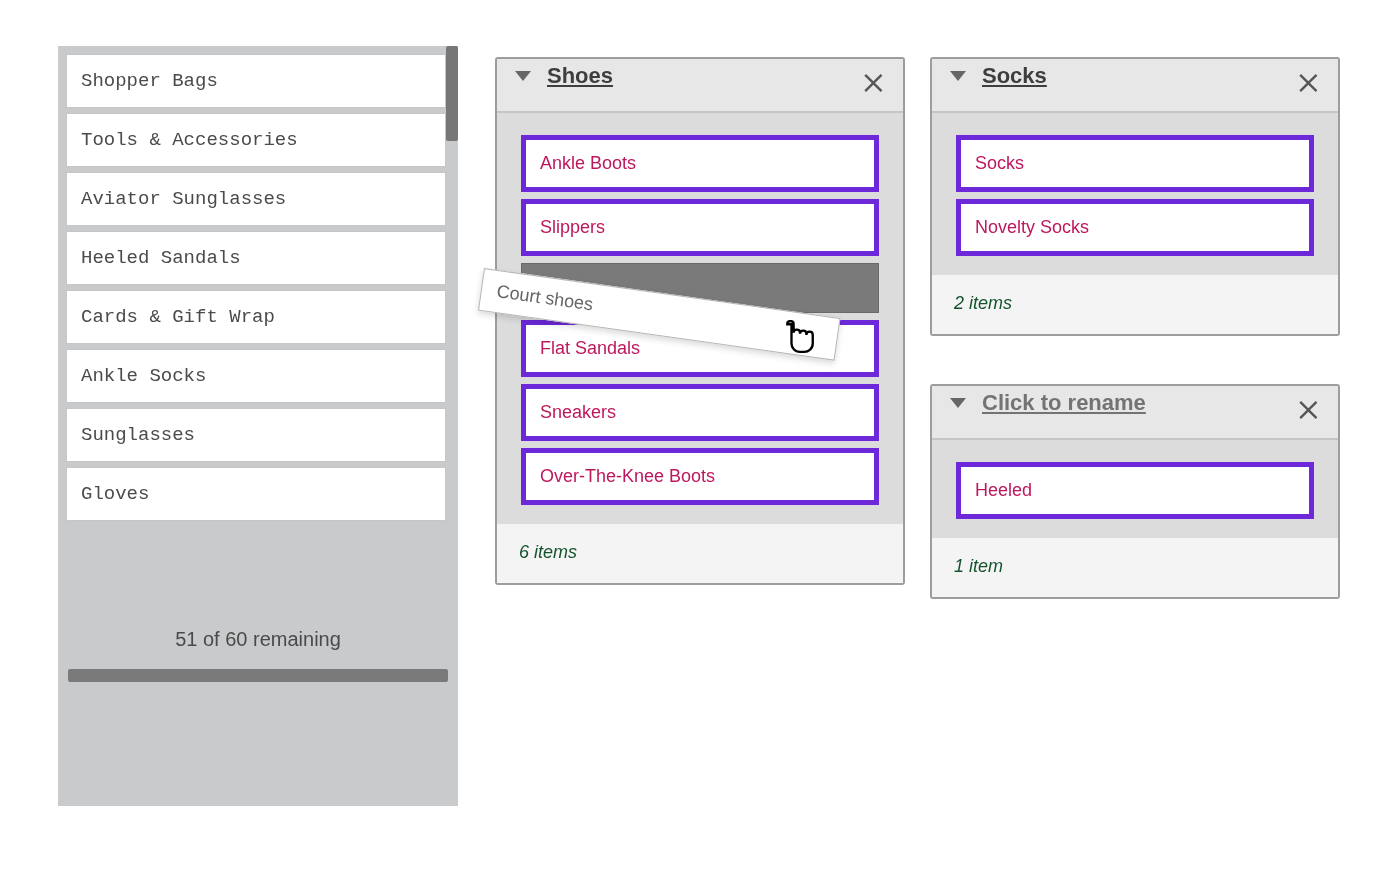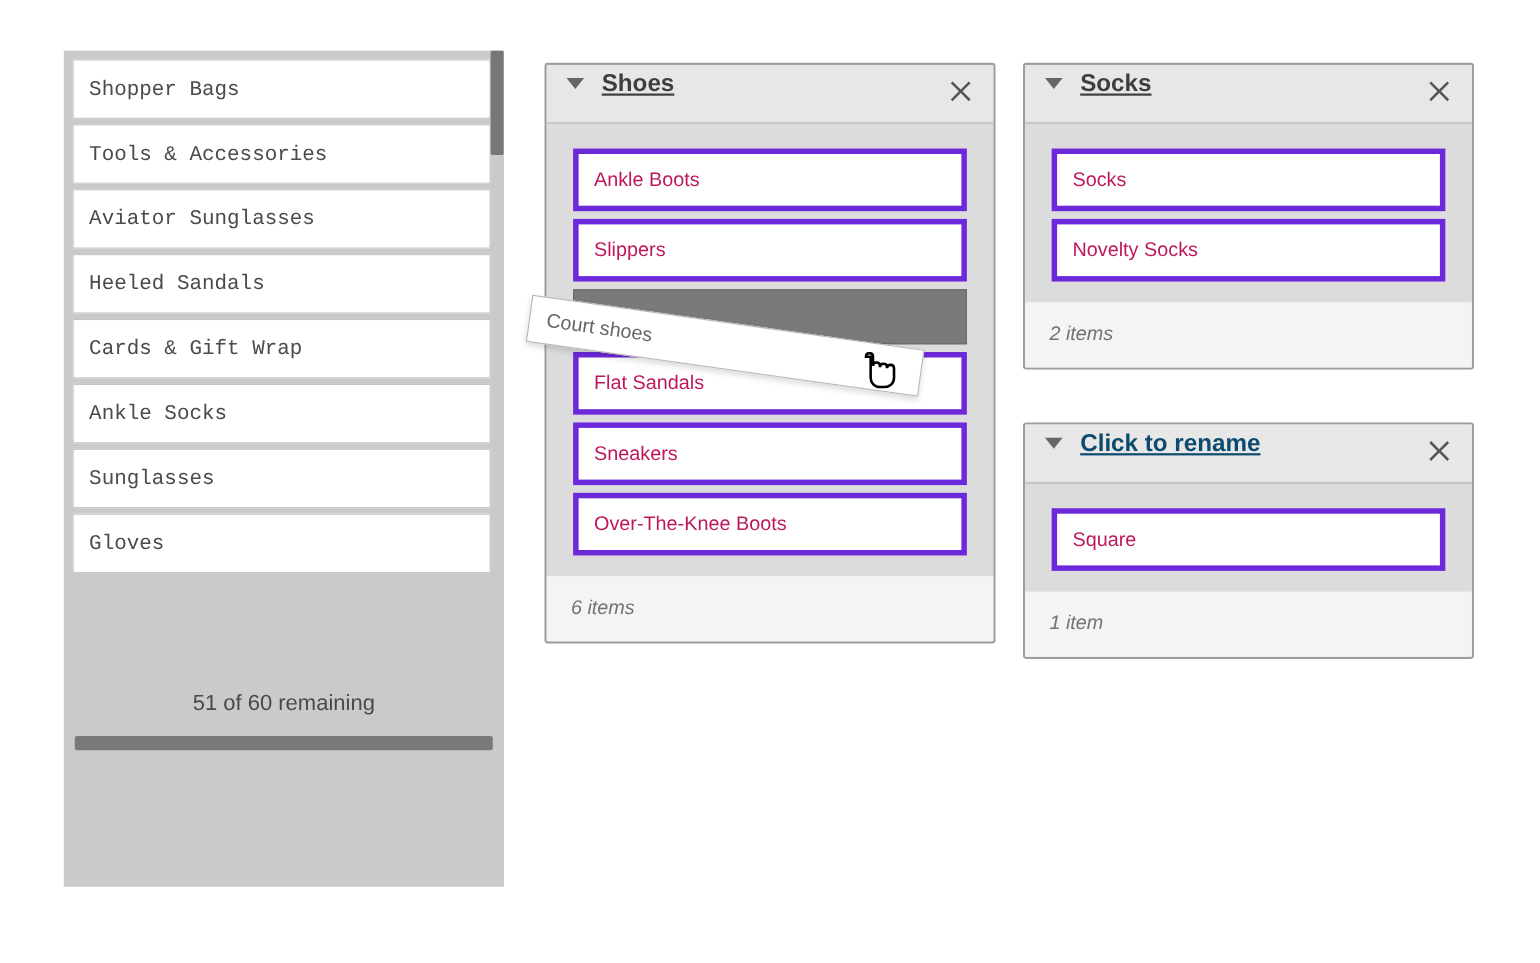--- a/index.html
+++ b/index.html
@@ -92,21 +92,21 @@
     border-bottom: 2px solid #c5c5c5;
   }
   .card-header .title {
     font-size: 22px;
     color: #3e3e3e;
     font-weight: 600;
     text-decoration: underline;
     cursor: pointer;
   }
   .card-header .title.placeholder {
-    color: #0c4a6e; 
+    color: #737373; 
   }
   .card-header .collapse-icon {
     position: absolute;
     left: 18px;
     top: 12px;
     width: 0; height: 0;
     border-left: 8px solid transparent;
     border-right: 8px solid transparent;
     border-top: 10px solid #666;
     cursor: pointer;
@@ -138,21 +138,21 @@
   .card-body .drop-slot {
     background: #7a7a7a;
     height: 50px;
     margin-bottom: 7px;
     border: 1px solid #6a6a6a;
   }
   .card-footer {
     padding: 18px 22px 20px 22px;
     font-size: 18px;
     font-style: italic;
-    color: #737373;
+    color: #14532d;
     background: #f4f4f4;
   }
 
   
   .dragging {
     position: absolute;
     background: #ffffff;
     border: 1px solid #b6b6b6;
     box-shadow: 0 3px 6px rgba(0,0,0,0.15);
     padding: 10px 15px;
@@ -242,16 +242,16 @@
   <div class="card-header">
     <span class="collapse-icon"></span>
     <span class="title placeholder">Click to rename</span>
     <span class="close-icon">
       <svg viewBox="0 0 24 24">
           <path fill="currentColor" d="M18.3 5.71 12 12l6.3 6.29-1.41 1.42L10.59 13.4 4.3 19.7 2.88 18.3 9.17 12 2.88 5.71 4.3 4.29l6.29 6.3 6.3-6.3z"></path>
         </svg>
     </span>
   </div>
   <div class="card-body">
-    <div class="item">Square</div>
+    <div class="item">Heeled</div>
   </div>
   <div class="card-footer">1 item</div>
 </div>
 
 </body></html>

